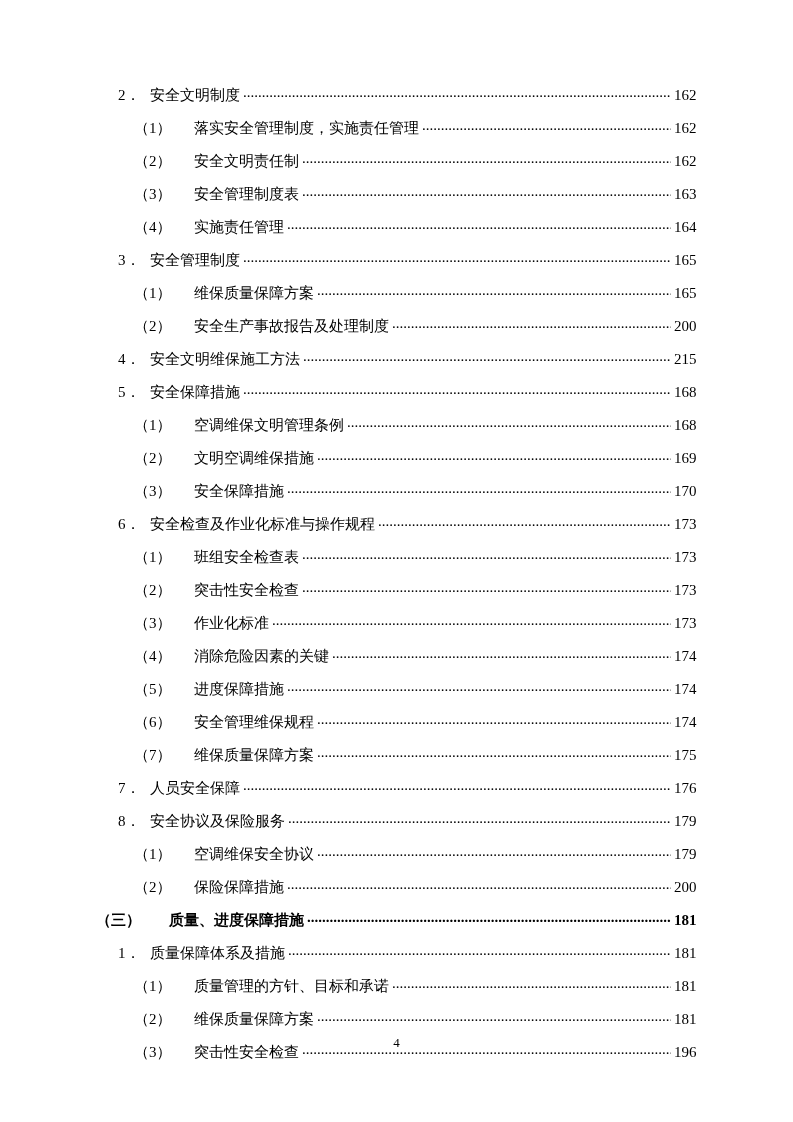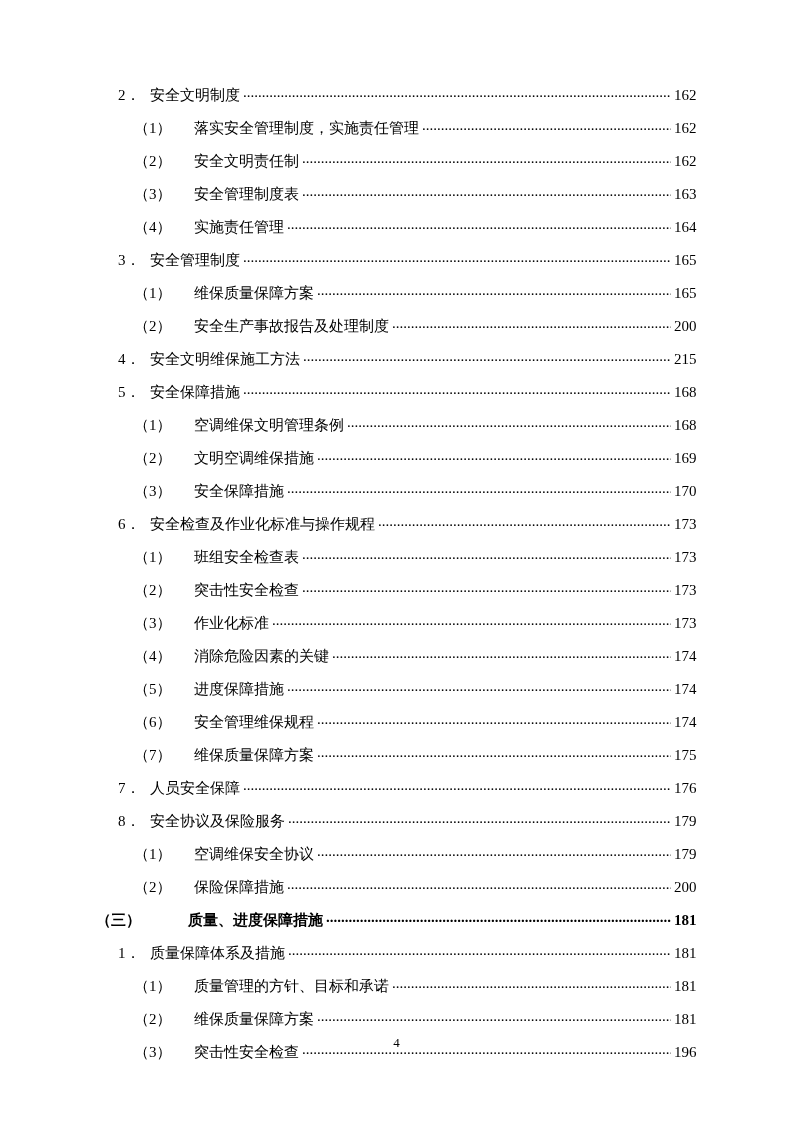--- a/index.html
+++ b/index.html
@@ -55,21 +55,21 @@
   .lvl2 .title { margin-left: 20px; }
   
   .lvl0 {
     font-weight: bold;
   }
   .lvl0 .num {
     width: 72px;
     padding-left: 0;
     box-sizing: border-box;
   }
-  .lvl0 .title { margin-left: 20px; }
+  .lvl0 .title { margin-left: 1px; }
   .title {
     flex: 0 0 auto;
   }
   .dots {
     flex: 1 1 auto;
     overflow: hidden;
     margin: 0 3px 0 3px;
     position: relative;
     top: -3px;
     letter-spacing: 0px;

